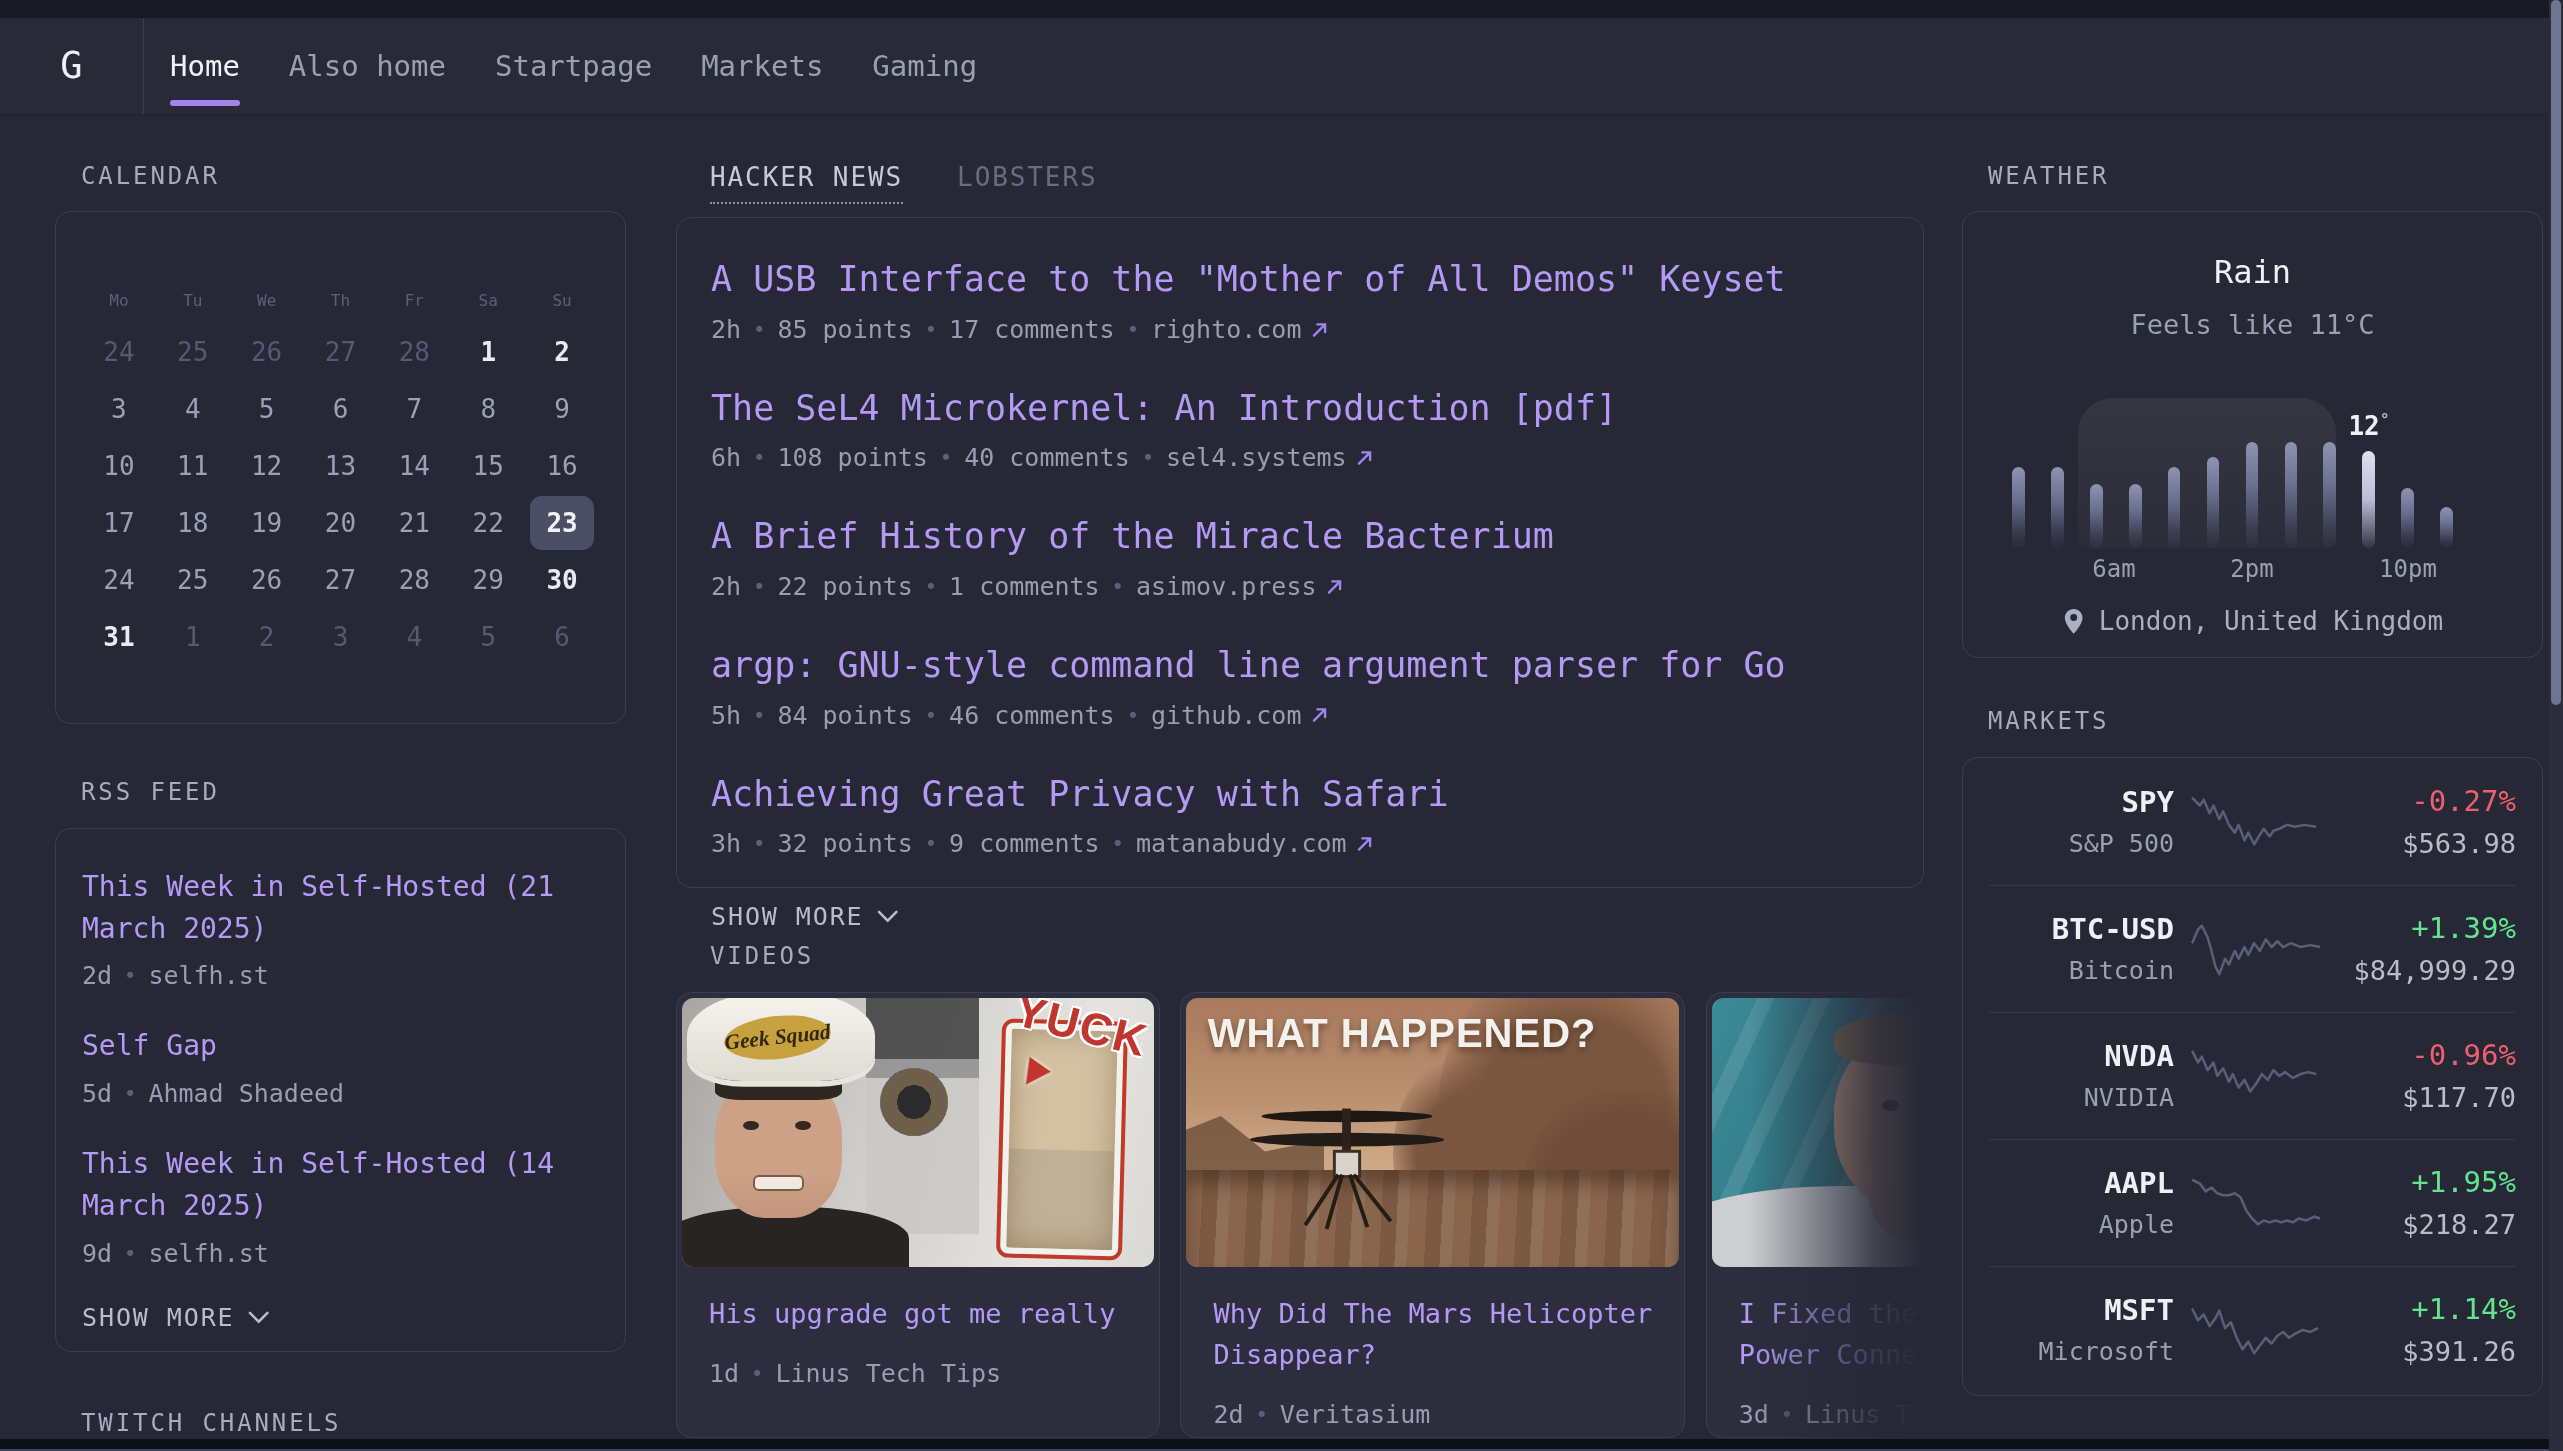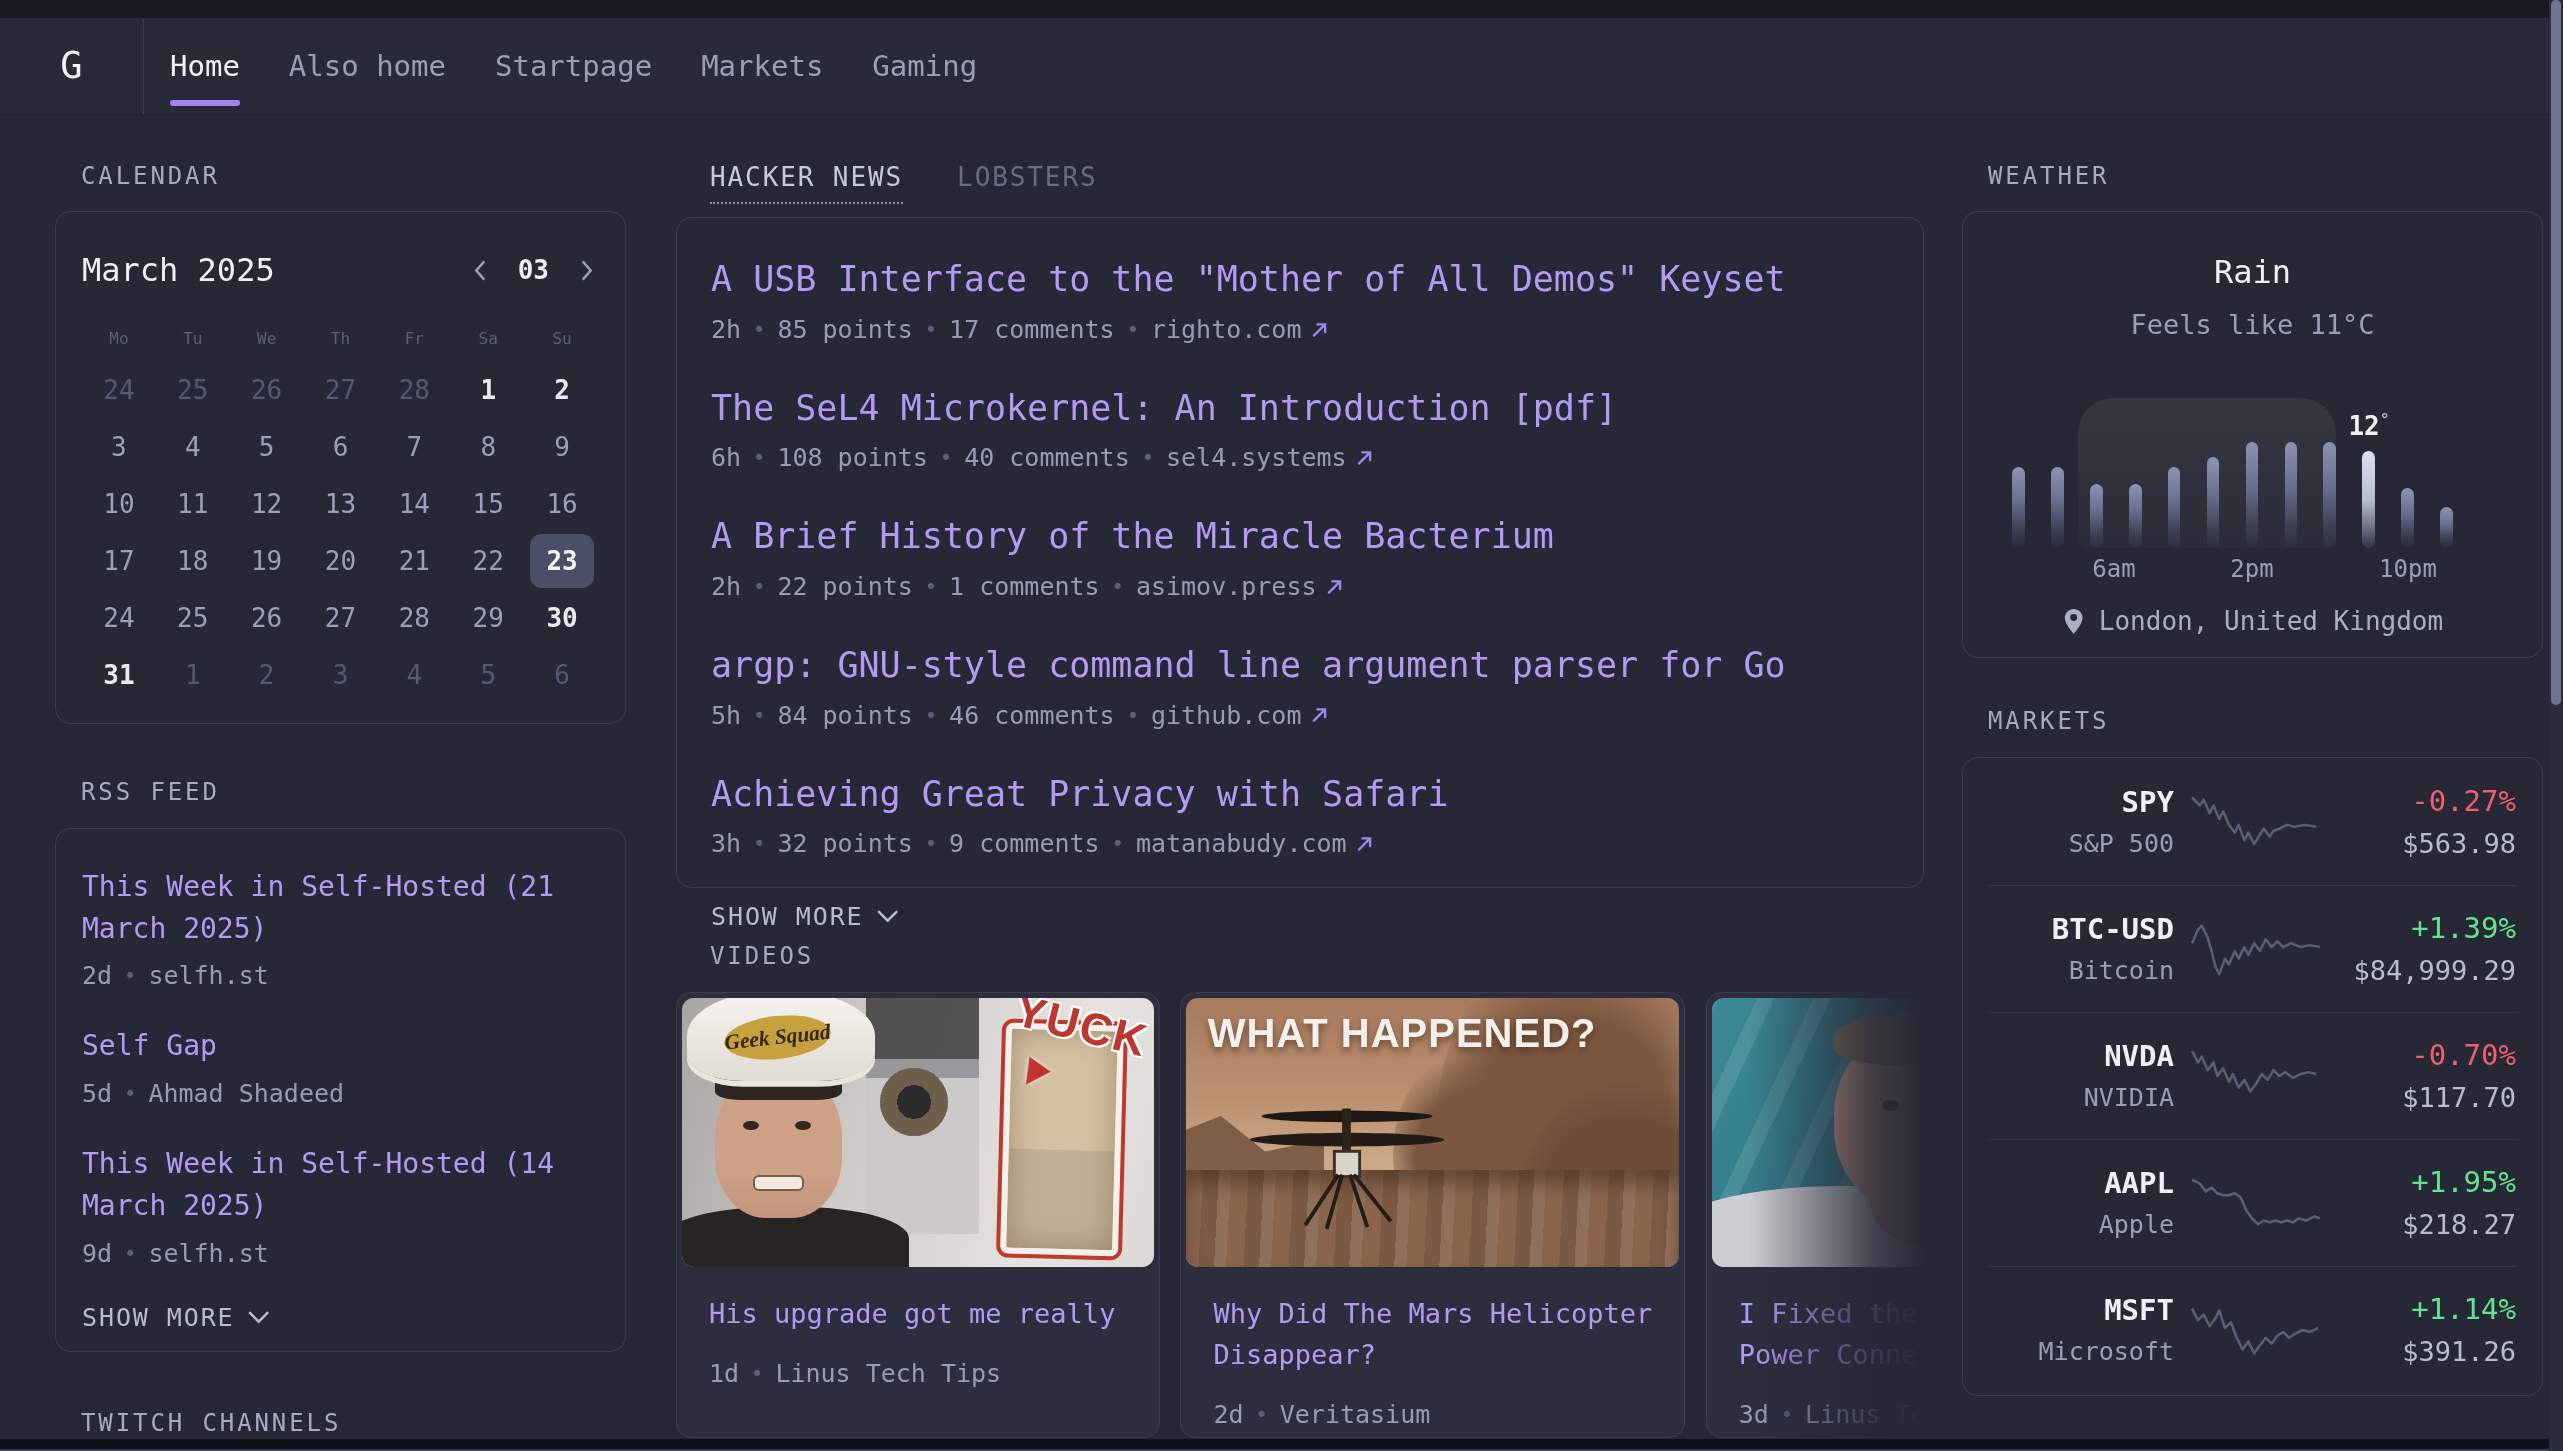--- a/index.html
+++ b/index.html
@@ -203,36 +203,20 @@
         <div class="tab">Markets</div>
         <div class="tab">Gaming</div>
       </div>
   </div>
 
   <div class="content">
 
     <div class="col-left">
       <div class="section-label">CALENDAR</div>
       <div class="card cal-card">
-        <div class="cal-head">
-          <div class="cal-title">March 2025</div>
-          <div class="cal-step">
-            <span class="nav-btn">
-              <svg width="25" height="25" viewBox="0 0 24 24">
-                  <path d="M15 4 L8 12 L15 20" fill="none" stroke="currentColor" stroke-width="2.4" stroke-linecap="round"></path>
-                </svg>
-            </span>
-            <span class="cal-month-num">03</span>
-            <span class="nav-btn">
-              <svg width="25" height="25" viewBox="0 0 24 24">
-                  <path d="M9 4 L16 12 L9 20" fill="none" stroke="currentColor" stroke-width="2.4" stroke-linecap="round"></path>
-                </svg>
-            </span>
-          </div>
-        </div>
         <div class="cal-grid" id="cal-grid">
             <div class="wd">Mo</div>
             <div class="wd">Tu</div>
             <div class="wd">We</div>
             <div class="wd">Th</div>
             <div class="wd">Fr</div>
             <div class="wd">Sa</div>
             <div class="wd">Su</div>
             <div class="day out">24</div>
             <div class="day out">25</div>
@@ -607,21 +591,21 @@
             <div class="mk-names">
               <div class="mk-sym">NVDA</div>
               <div class="mk-name">NVIDIA</div>
             </div>
             <div class="mk-spark">
               <svg width="146" height="62" viewBox="0 0 140 64">
                 <polyline points="2,6 8,18 12,12 18,26 24,18 28,32 34,24 40,38 44,30 50,44 56,36 62,48 68,40 74,30 80,36 86,26 92,32 98,28 106,34 114,30 122,28 130,30" fill="none" stroke="#5a5f78" stroke-width="2.6" stroke-linejoin="round"></polyline>
               </svg>
             </div>
             <div class="mk-vals">
-              <div class="mk-change down">-0.70%</div>
+              <div class="mk-change down">-0.96%</div>
               <div class="mk-price">$117.70</div>
             </div>
           </div>
           <div class="mk-row">
             <div class="mk-names">
               <div class="mk-sym">AAPL</div>
               <div class="mk-name">Apple</div>
             </div>
             <div class="mk-spark">
               <svg width="146" height="62" viewBox="0 0 140 64">

